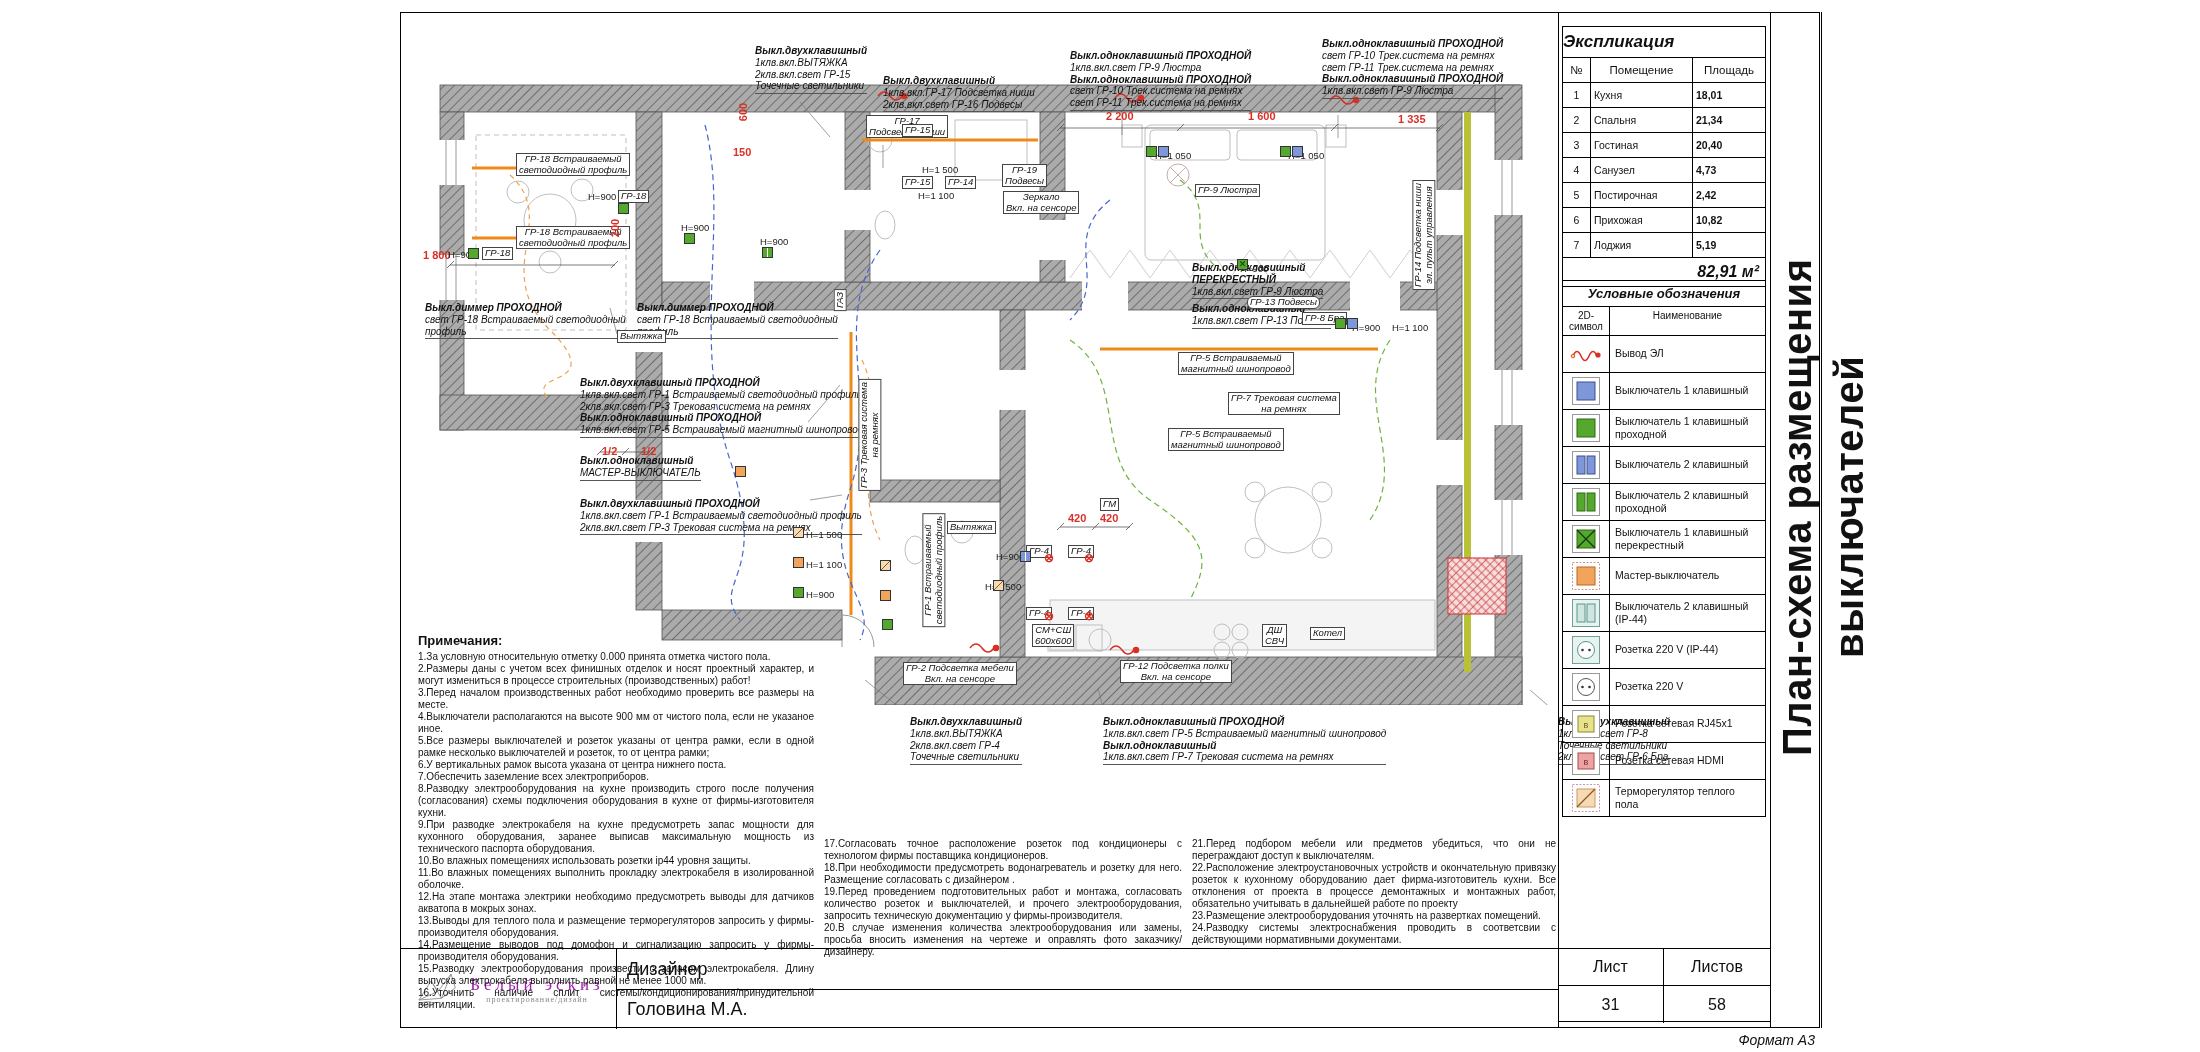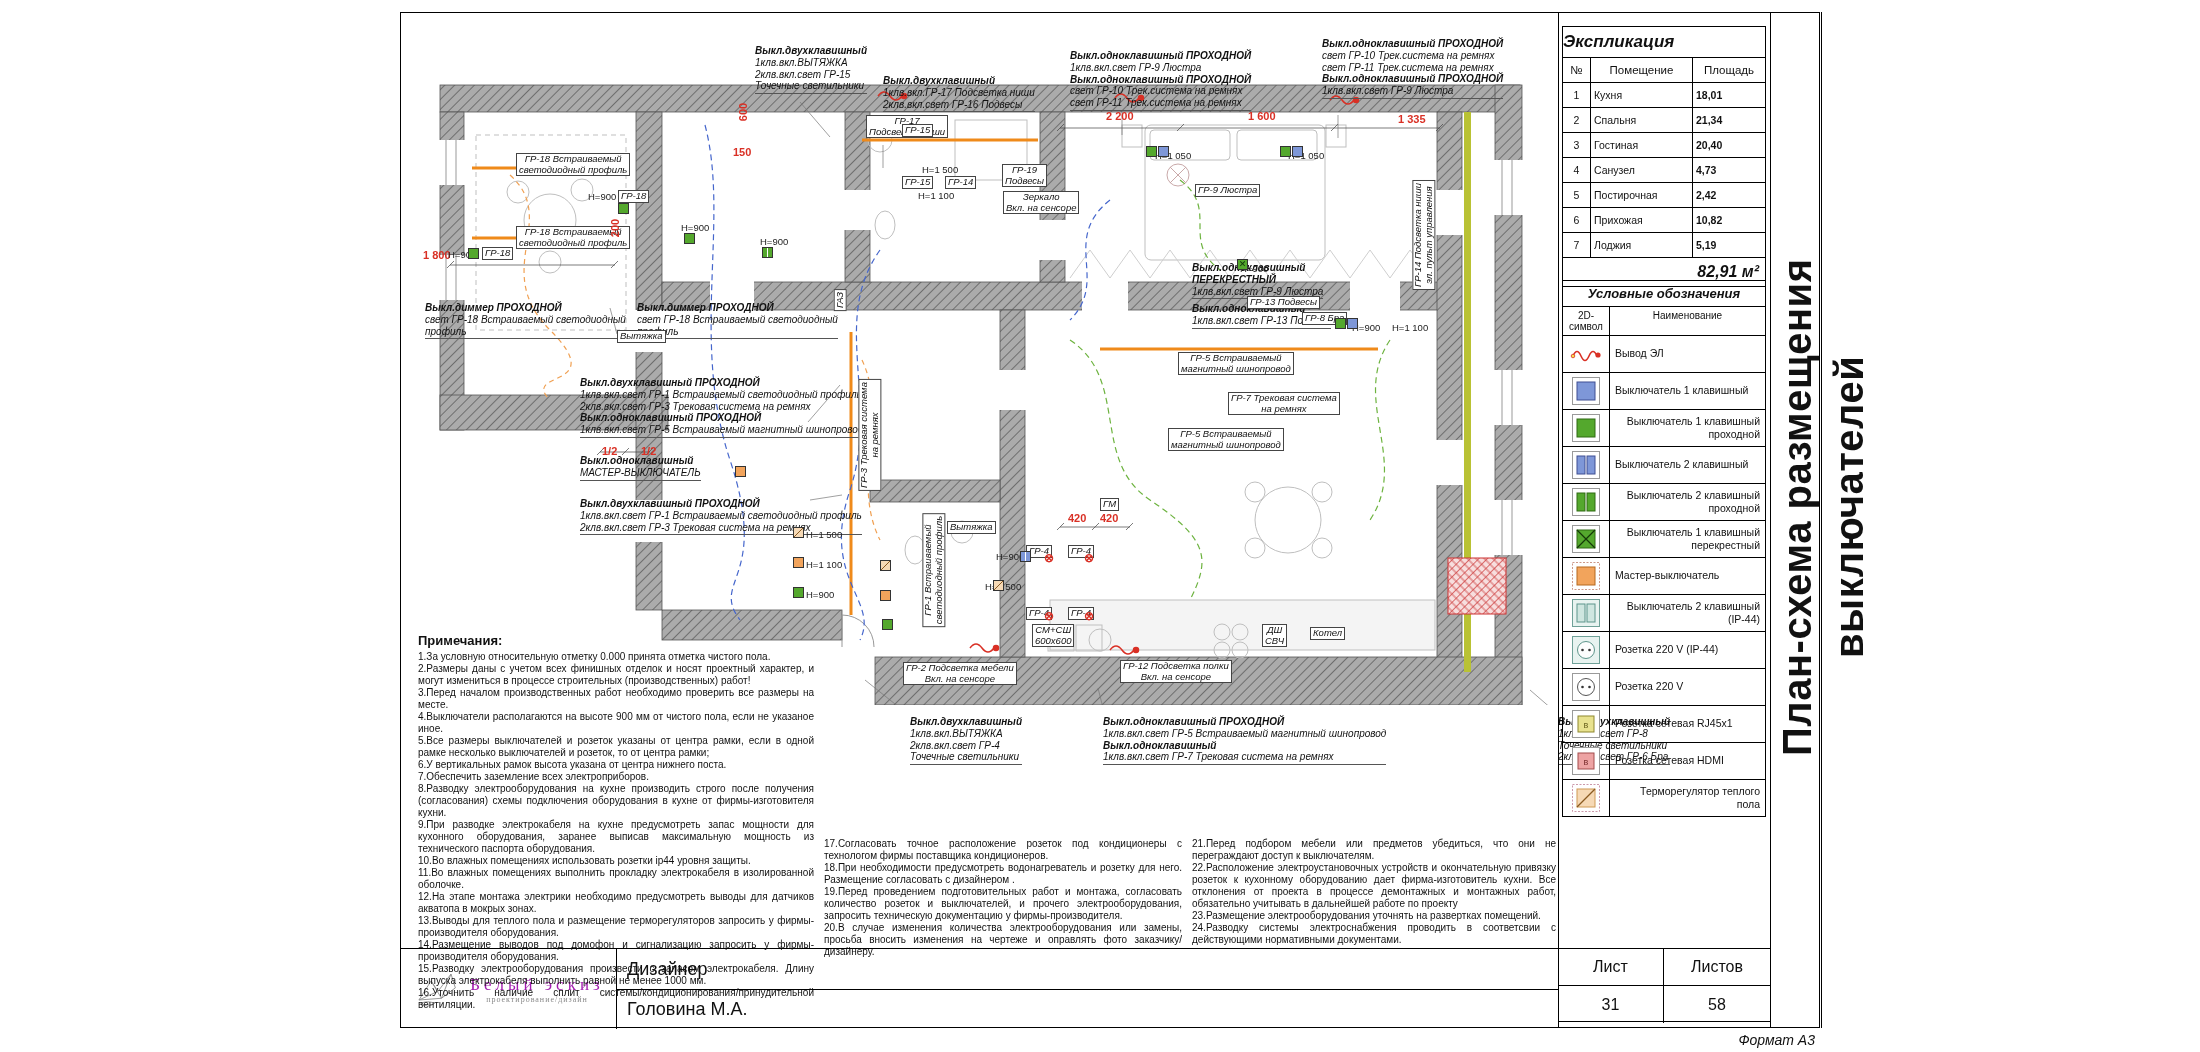--- a/index.html
+++ b/index.html
@@ -18,21 +18,21 @@
   .exp-cell{padding:6px 3px;border-right:1px solid #000;}
   .exp-cell.c0{text-align:center;}
   .exp-cell.c2{border-right:none;font-weight:700;}
   .exp-total{padding:5px 6px;text-align:right;font-weight:700;font-style:italic;font-size:16px;}
 
   .leg{position:absolute;left:3px;top:268px;width:204px;border:1.4px solid #000;box-sizing:border-box;font-size:10.5px;}
   .leg-title{border-bottom:1.4px solid #000;text-align:center;font-weight:700;font-style:italic;font-size:13px;padding:5px 0;}
   .leg-head{display:grid;grid-template-columns:47px 1fr;border-bottom:1.4px solid #000;}
   .leg-head div{padding:3px 2px;text-align:center;font-size:10px;}
   .leg-head div:first-child{border-right:1px solid #000;}
-  .leg-row{display:grid;grid-template-columns:47px 1fr;border-bottom:1px solid #000;min-height:36px;text-align:right;}
+  .leg-row{display:grid;grid-template-columns:47px 1fr;border-bottom:1px solid #000;min-height:36px;}
   .leg-row:last-child{border-bottom:none;}
   .leg-sym{border-right:1px solid #000;display:flex;align-items:center;justify-content:center;}
   .leg-name{display:flex;align-items:center;padding:2px 5px;line-height:1.25;}
 
   
   .strip{position:absolute;left:1770px;top:12px;width:52px;height:1016px;border-left:1.4px solid #000;border-right:1.6px solid #000;box-sizing:border-box;}
   .vtitle{position:absolute;left:0;top:235px;width:52px;height:520px;
           writing-mode:vertical-rl;transform:rotate(180deg);
           font-size:40px;font-weight:700;letter-spacing:0.5px;text-align:center;line-height:52px;}
 
@@ -330,21 +330,21 @@
       <div class="pbox" style="left: 866px; top: 107px; margin-top: 8px;">ГР-17
 Подсветка ниши</div>
       <div class="pbox" style="left: 902px; top: 124px;">ГР-15</div>
       <div class="pbox" style="left: 902px; top: 176px;">ГР-15</div>
       <div class="pbox" style="left: 945px; top: 176px;">ГР-14</div>
       <div class="pbox" style="left: 1002px; top: 164px;">ГР-19
 Подвесы</div>
       <div class="pbox" style="left: 1003px; top: 191px;">Зеркало
 Вкл. на сенсоре</div>
       <div class="pbox" style="left: 1195px; top: 184px;">ГР-9 Люстра</div>
-      <div class="pbox" style="left: 1247px; top: 296px;">ГР-13 Подвесы</div>
+      <div class="pbox" style="left: 1247px; top: 296px; border-radius: 6px;">ГР-13 Подвесы</div>
       <div class="pbox" style="left: 1302px; top: 312px;">ГР-8 Бра</div>
       <div class="pbox" style="left: 617px; top: 330px;">Вытяжка</div>
       <div class="pbox" style="left: 947px; top: 521px;">Вытяжка</div>
       <div class="pbox" style="left: 1026px; top: 545px;">ГР-4</div>
       <div class="pbox" style="left: 1068px; top: 545px;">ГР-4</div>
       <div class="pbox" style="left: 1026px; top: 607px;">ГР-4</div>
       <div class="pbox" style="left: 1068px; top: 607px;">ГР-4</div>
       <div class="pbox" style="left: 1178px; top: 352px;">ГР-5 Встраиваемый
 магнитный шинопровод</div>
       <div class="pbox" style="left: 1168px; top: 428px;">ГР-5 Встраиваемый

